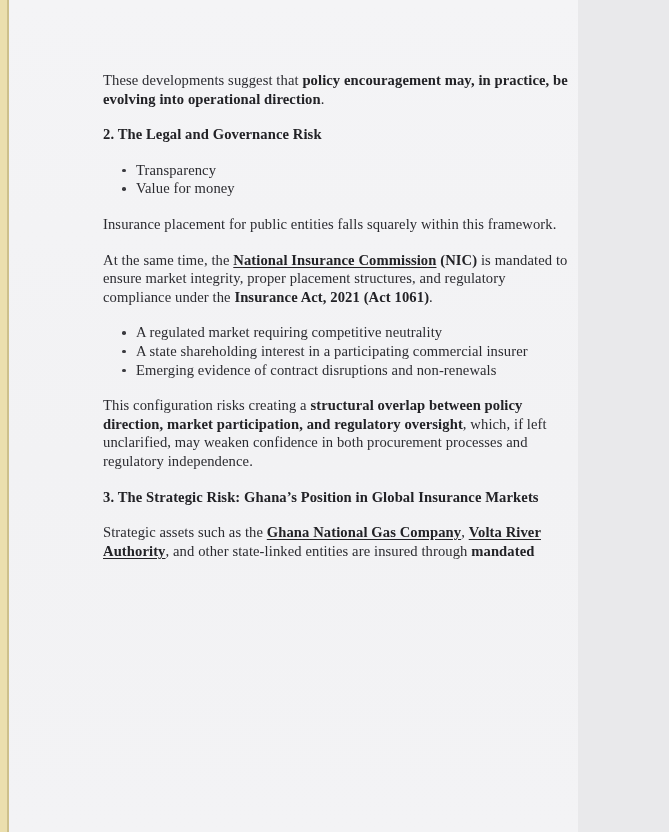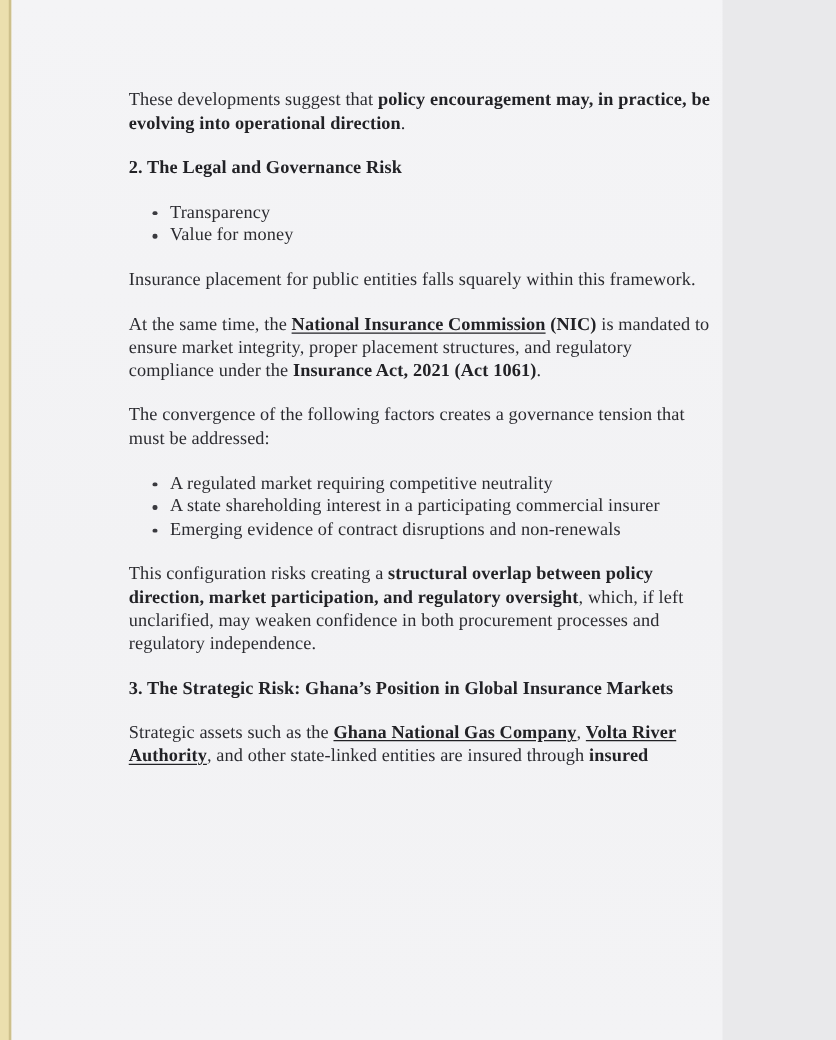--- a/index.html
+++ b/index.html
@@ -97,29 +97,28 @@
 
     <ul class="bullets">
       <li>Transparency</li>
       <li>Value for money</li>
     </ul>
 
     <p class="para"><span>Insurance placement for public entities falls squarely within this framework.</span></p>
 
     <p class="para"><span>At the same time, the </span><span class="bu">National Insurance Commission</span><span class="b"> (NIC)</span><span> is mandated to ensure market integrity, proper placement structures, and regulatory compliance under the </span><span class="b">Insurance Act, 2021 (Act 1061)</span><span>.</span></p>
 
-    <p class="para"><span>The convergence of the following factors creates a governance tension that must be addressed:</span></p>
 
     <ul class="bullets">
       <li>A regulated market requiring competitive neutrality</li>
       <li>A state shareholding interest in a participating commercial insurer</li>
       <li>Emerging evidence of contract disruptions and non-renewals</li>
     </ul>
 
     <p class="para"><span>This configuration risks creating a </span><span class="b">structural overlap between policy direction, market participation, and regulatory oversight</span><span>, which, if left unclarified, may weaken confidence in both procurement processes and regulatory independence.</span></p>
 
     <p class="heading"><span>3. The Strategic Risk: Ghana’s Position in Global Insurance Markets</span></p>
 
 
-    <p class="para"><span>Strategic assets such as the </span><span class="bu">Ghana National Gas Company</span><span>, </span><span class="bu">Volta River Authority</span><span>, and other state-linked entities are insured through </span><span class="b">insured</span></p>
+    <p class="para"><span>Strategic assets such as the </span><span class="bu">Ghana National Gas Company</span><span>, </span><span class="bu">Volta River Authority</span><span>, and other state-linked entities are insured through </span><span class="b">mandated</span></p>
 
   </div>
 </div>
 
 </body></html>

